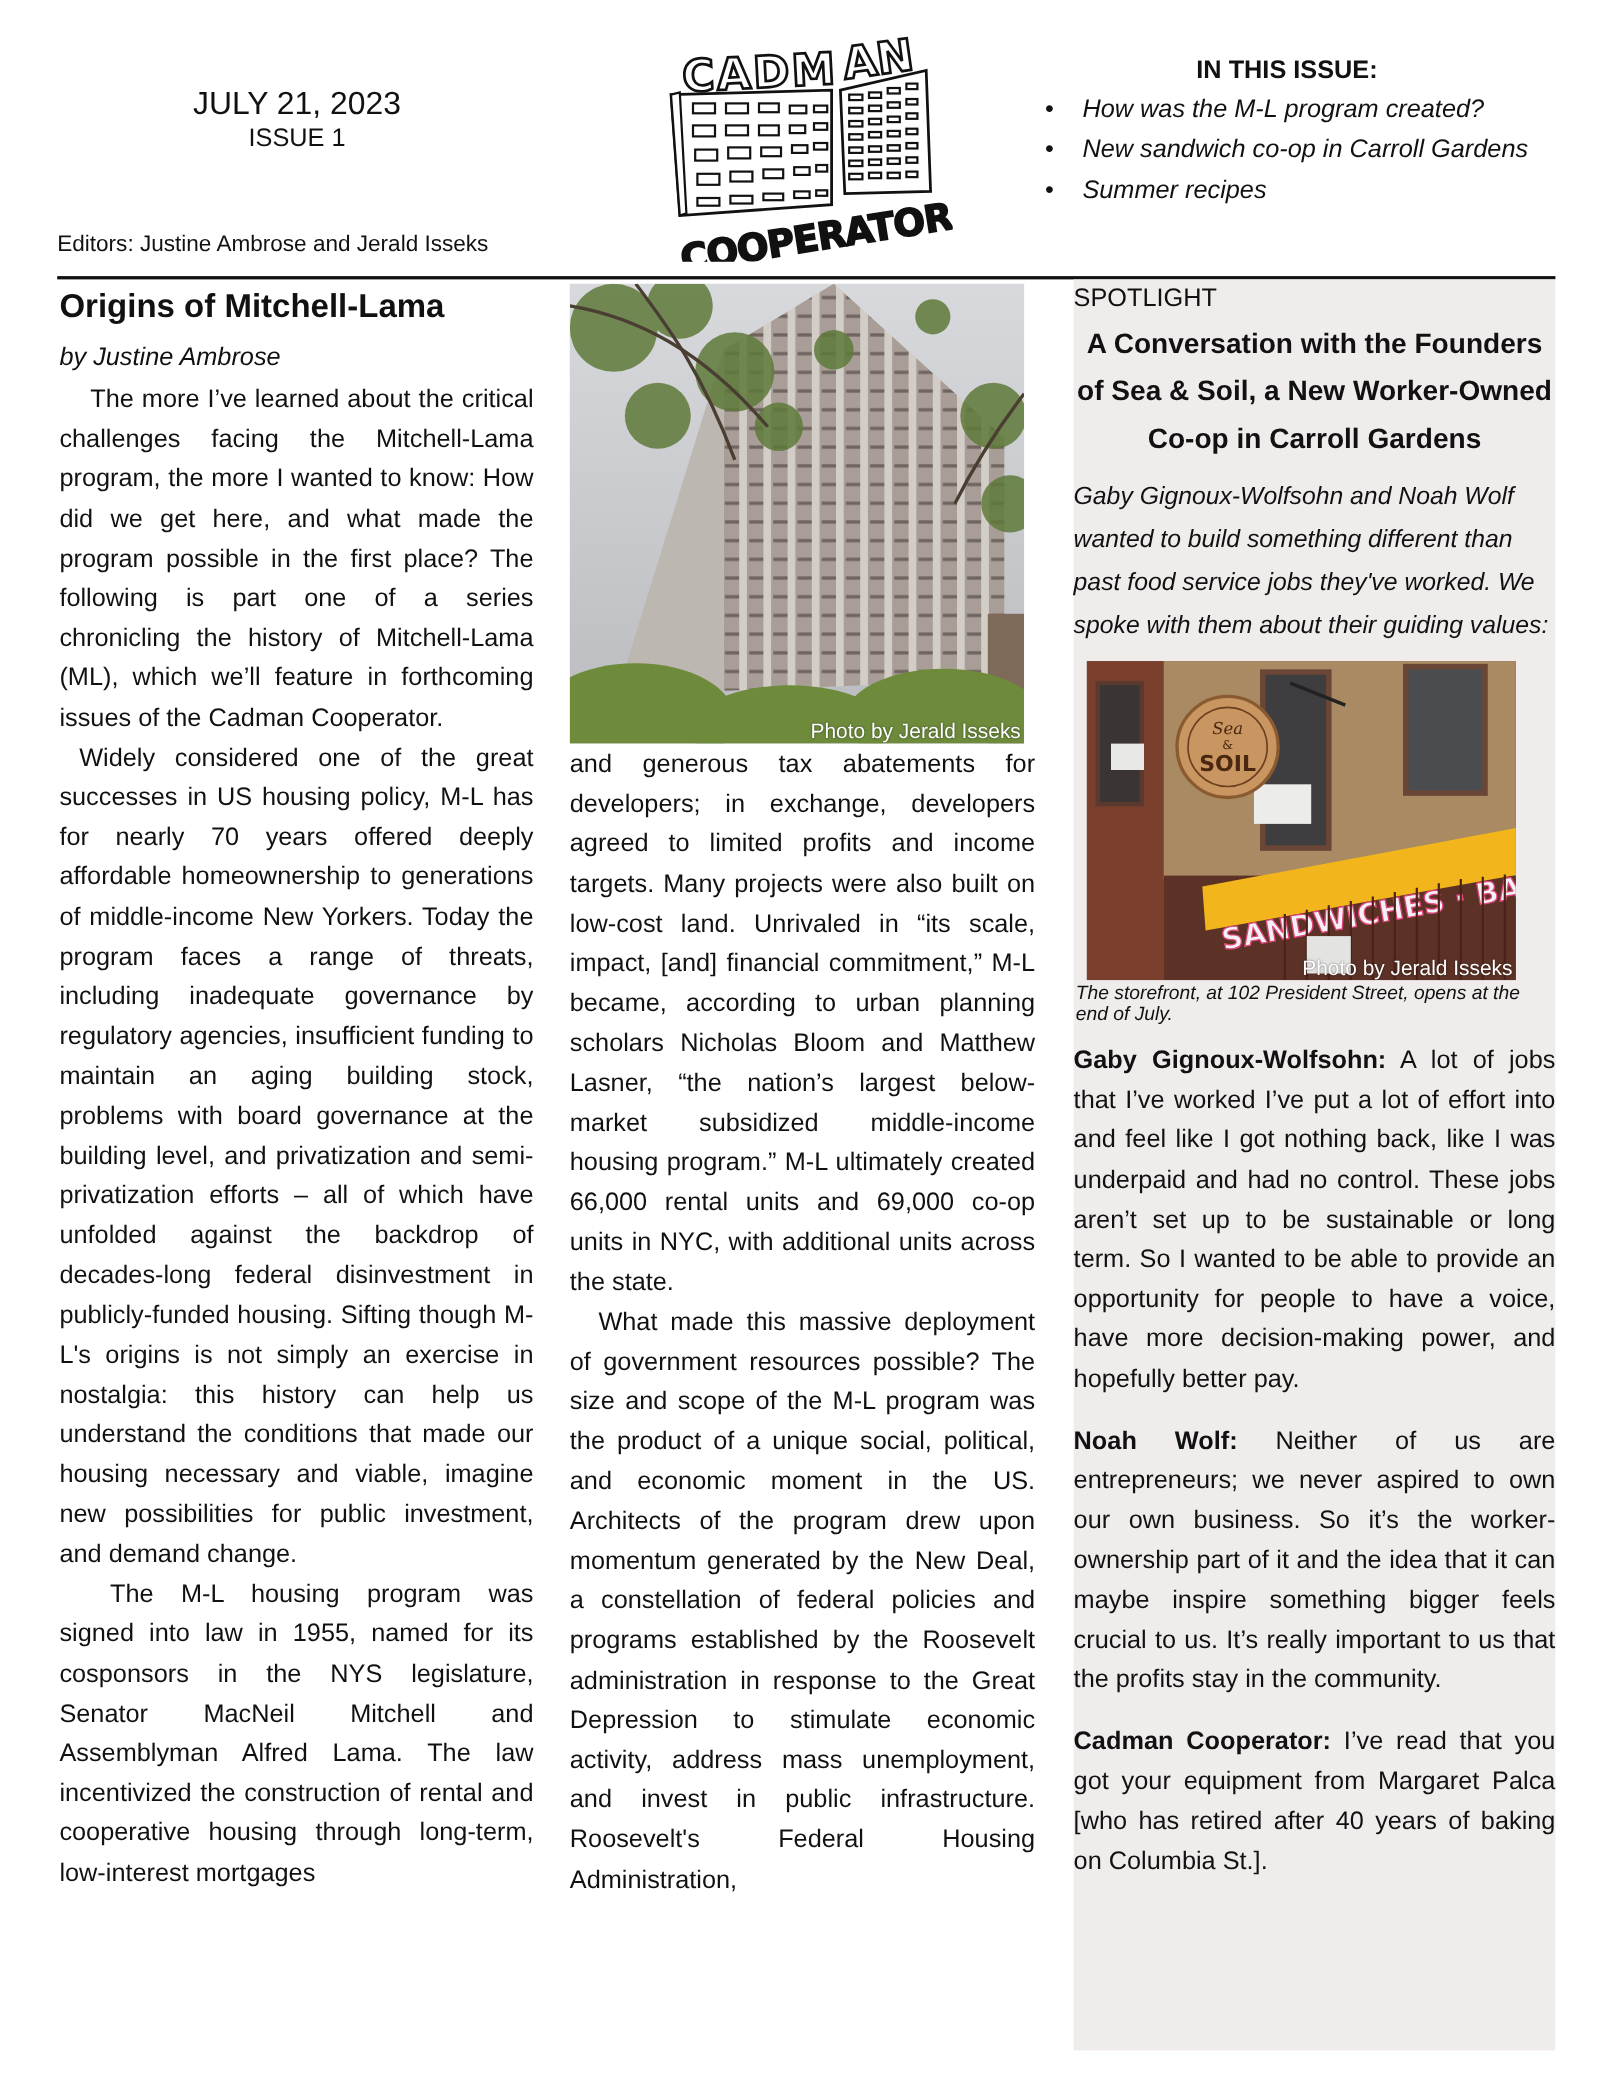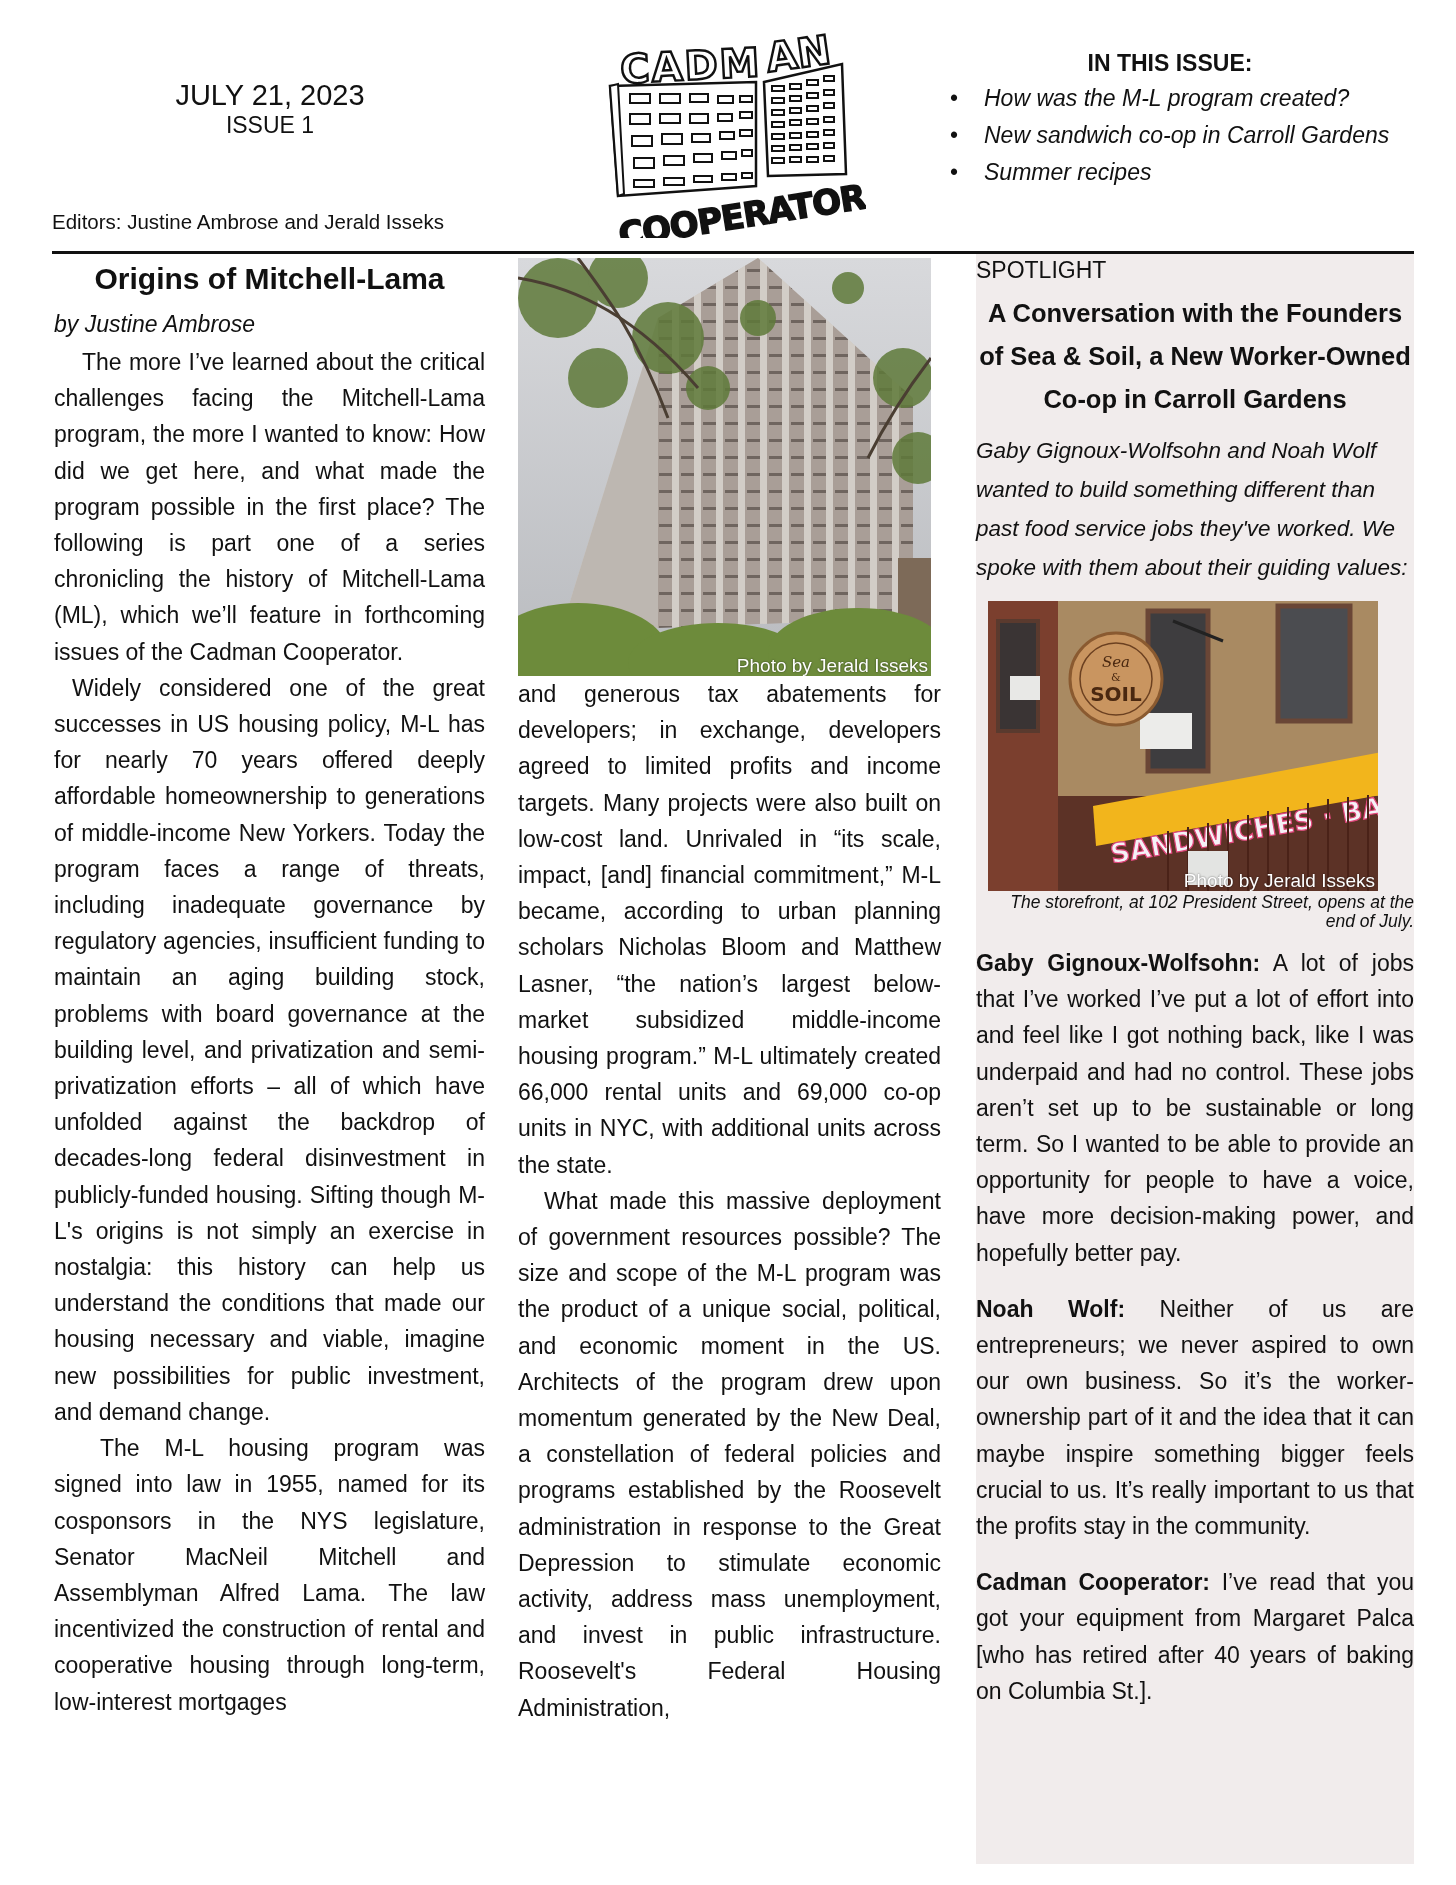--- a/index.html
+++ b/index.html
@@ -21,39 +21,39 @@
   .toc-item .bullet { position: absolute; left: 0; top: 0; font-style: normal; }
 
   .rule { position: absolute; left: 52px; top: 251px; width: 1362px; height: 3px; background: #111; }
 
   
   .col { position: absolute; font-size: 23px; line-height: 36.2px; text-align: justify; hyphens: manual; }
   .col p { margin: 0; }
   .col-left { left: 54px; top: 258px; width: 431px; }
   .col-mid { left: 518px; top: 258px; width: 423px; }
 
-  .article-title { font-weight: bold; font-size: 30px; line-height: 42px; text-align: center; margin-bottom: 6px; }
+  .article-title { font-weight: bold; font-size: 30px; line-height: 42px; text-align: left; margin-bottom: 6px; }
   .byline { font-style: italic; font-size: 23px; line-height: 36px; margin-bottom: 2px; }
   .indent1 { text-indent: 28px; }
   .indent2 { text-indent: 18px; }
   .indent3 { text-indent: 46px; }
   .indent4 { text-indent: 26px; }
 
   .photo { position: relative; width: 413px; height: 418px; margin-top: 0; overflow: hidden; background: #c9cacc; }
   .photo-credit { position: absolute; right: 3px; bottom: 2px; color: #fff; font-size: 19px; line-height: 16px; text-shadow: 0 0 2px rgba(0,0,0,.6); }
   .caption { font-style: italic; font-size: 17.5px; line-height: 19px; text-align: left; margin-top: 6px; margin-bottom: 4px; }
 
   
   .spotlight { position: absolute; left: 976px; top: 254px; width: 438px; height: 1610px; background: #f1ecec; }
   .spot-inner { padding: 0 0 0 0; font-size: 23px; line-height: 36.2px; }
   .kicker { font-size: 23px; line-height: 28px; margin-top: 2px; }
   .spot-title { font-weight: bold; font-size: 25.5px; line-height: 43px; text-align: center; margin-top: 8px; }
   .spot-intro { font-style: italic; font-size: 22.5px; line-height: 39px; margin-top: 10px; text-align: left; }
   .spot-photo { position: relative; width: 390px; height: 290px; margin: 14px 0 0 12px; overflow: hidden; background: #6b4a3a; }
-  .spot-caption { font-style: italic; font-size: 17.5px; line-height: 19px; margin-top: 2px; margin-left: 2px; text-align: right; }
+  .spot-caption { font-style: italic; font-size: 17.5px; line-height: 19px; margin-top: 2px; margin-left: 2px; }
   .qa { text-align: justify; margin-top: 14px; }
   .qa .speaker { font-weight: bold; }
   .qa + .qa { margin-top: 20px; }
 </style>
 </head>
 <body>
 
 <header>
   <div class="date-block">
     <div class="date">JULY 21, 2023</div>

